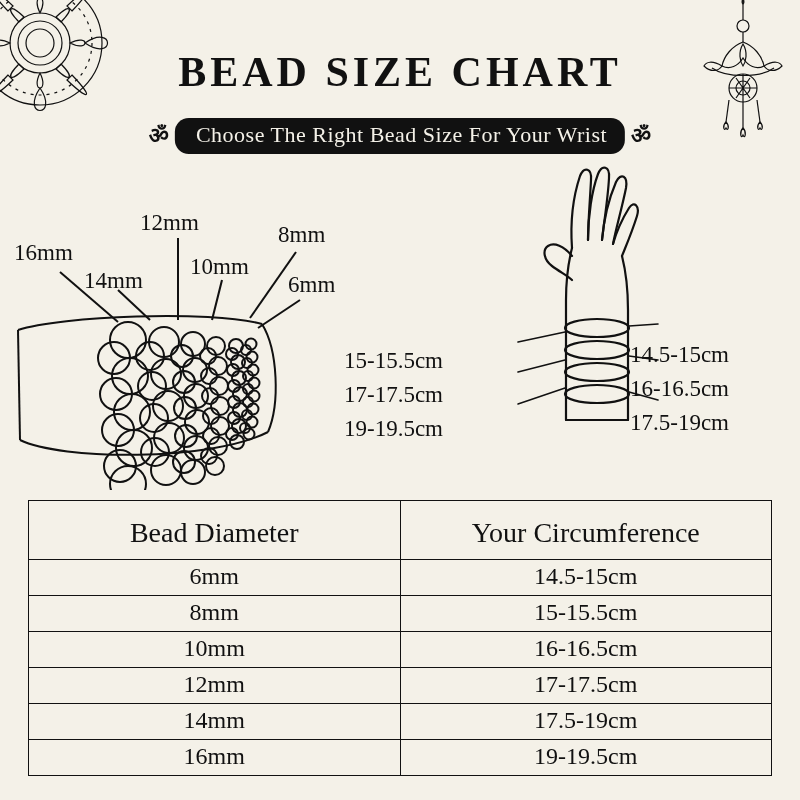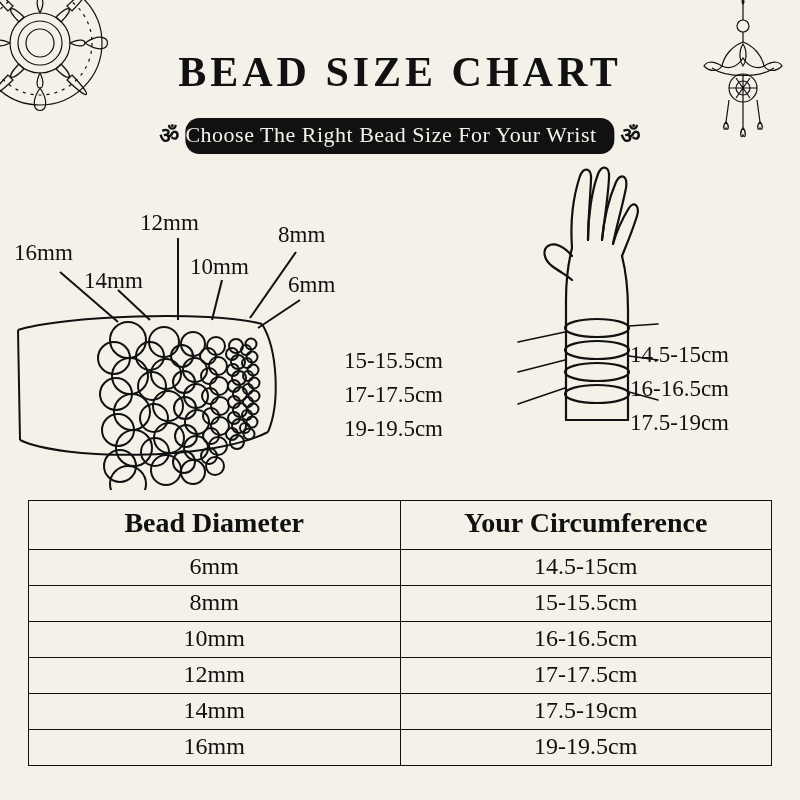--- a/index.html
+++ b/index.html
@@ -53,21 +53,21 @@
   .flourish {
     font-size: 22px;
     font-weight: bold;
     line-height: 1;
     font-family: "DejaVu Sans", sans-serif;
   }
   .subtitle {
     background: #111;
     color: #f4f1e8;
     border-radius: 14px;
-    padding: 4px 18px 6px 0;
+    padding: 4px 18px 6px 21px;
     font-size: 22px;
     letter-spacing: 0.5px;
     white-space: nowrap;
     font-family: "Liberation Serif", serif;
   }
 
   
   .diagram {
     position: absolute;
     top: 160px;
@@ -91,22 +91,22 @@
     border-collapse: collapse;
     font-family: "Liberation Serif", serif;
   }
   .tbl td, .tbl th {
     border: 1px solid #111;
     text-align: center;
     font-weight: normal;
   }
   .tbl th {
     font-size: 28px;
-    padding: 6px 0 10px 0;
-    font-weight: bold;
+    padding: 16px 0 10px 0;
+    font-weight: normal;
   }
   .tbl td {
     font-size: 24px;
     padding: 3px 0 5px 0;
   }
   .tbl col.c1 { width: 50%; }
   .tbl col.c2 { width: 50%; }
 </style>
 </head>
 <body>

